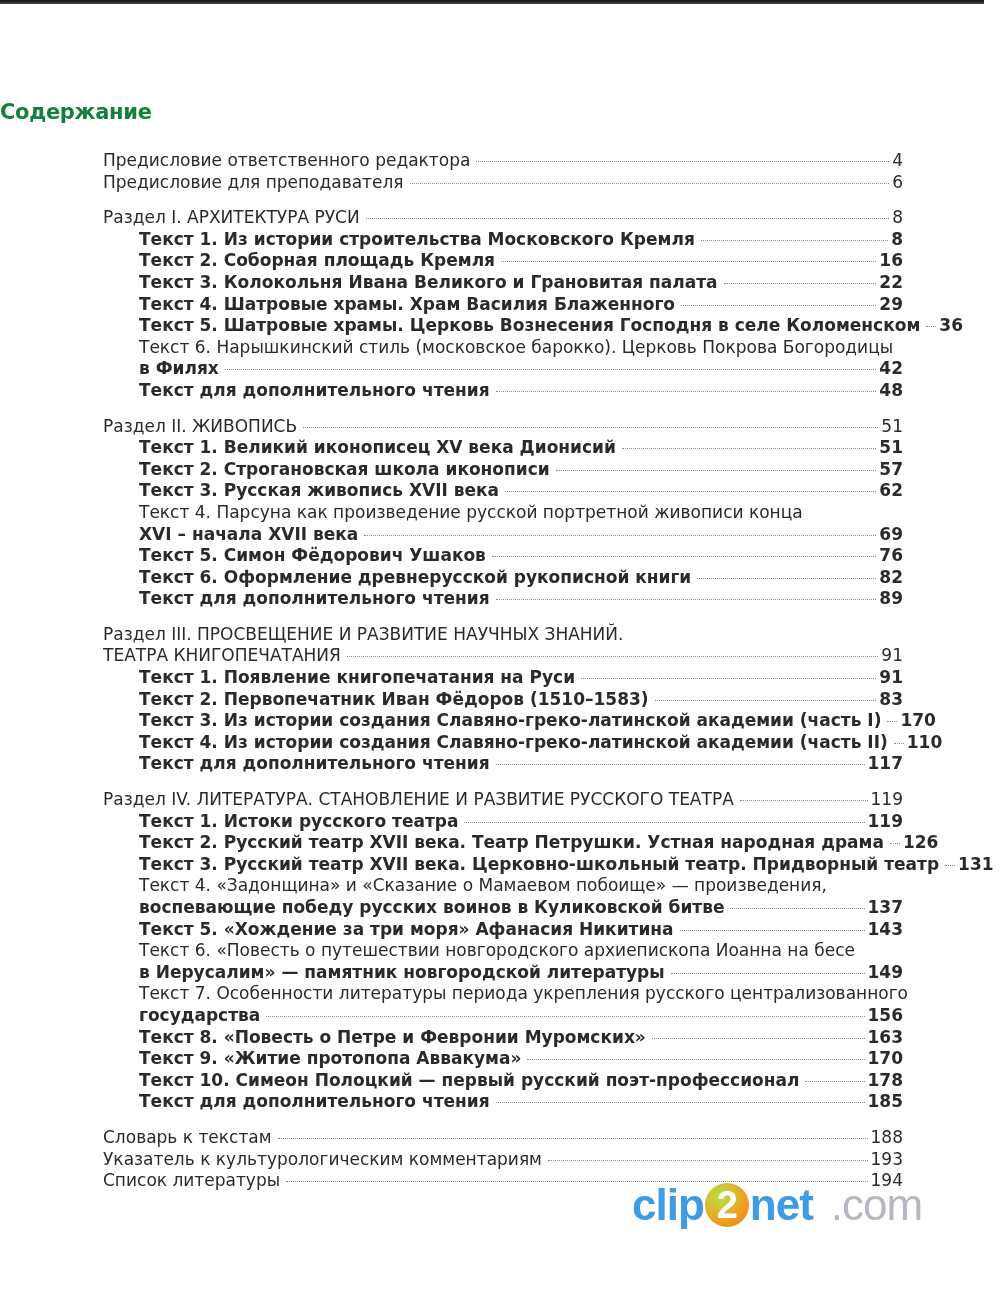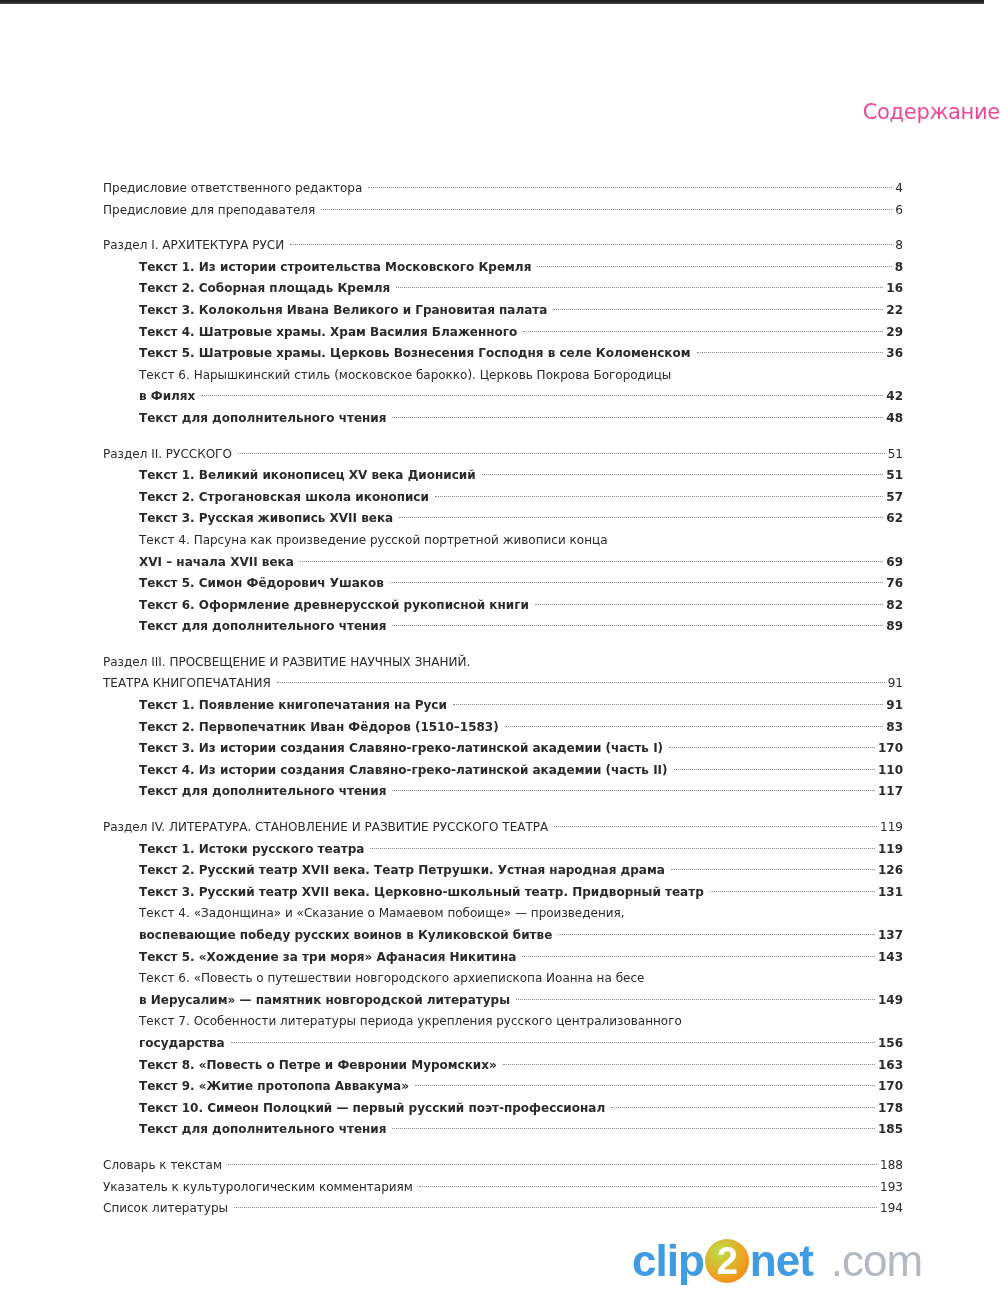--- a/index.html
+++ b/index.html
@@ -5,39 +5,39 @@
     html, body { margin: 0; padding: 0; }
     body {
       width: 1000px; height: 1300px; background: #ffffff; position: relative; overflow: hidden;
       font-family: "DejaVu Sans", sans-serif; color: #2a2a2a;
     }
     .top-bar {
       position: absolute; left: 0; top: 0; width: 984px; height: 4px;
       background: linear-gradient(#111, #444);
     }
     .title {
-      position: absolute; left: 0; right: 0; top: 86px; text-align: right;
-      font-size: 21px; font-weight: normal; color: #ec4899; letter-spacing: -0.3px;
+      position: absolute; left: 0; right: 0; top: 86px; text-align: left;
+      font-size: 21px; font-weight: bold; color: #15803d; letter-spacing: -0.3px;
     }
     .toc {
       position: absolute; left: 103px; top: 150px; width: 800px;
-      font-size: 12px; line-height: 21.6px; margin-top: 28px;
+      font-size: 17px; line-height: 21.6px;
     }
     .group { margin-bottom: 14px; }
     .row { display: flex; align-items: baseline; white-space: nowrap; }
     .row.indent { padding-left: 36px; font-weight: bold; }
     .row .txt { flex: 0 0 auto; }
     .row .leader {
       flex: 1 1 auto; margin: 0 3px 0 6px; border-bottom: 1px dotted #8a8a8a;
       transform: translateY(-4px); min-width: 10px;
     }
     .row .pg { flex: 0 0 auto; text-align: right; }
     .cont { padding-left: 36px; white-space: nowrap; }
     .watermark {
-      position: absolute; left: 632px; top: 1236px; font-family: "Liberation Sans", sans-serif;
+      position: absolute; left: 632px; top: 1180px; font-family: "Liberation Sans", sans-serif;
       font-size: 44px; font-weight: bold; letter-spacing: -1px; display: flex; align-items: center;
     }
     .wm-blue { color: #3f9be3; }
     .wm-two {
       display: inline-flex; width: 44px; height: 44px; border-radius: 50%;
       background: radial-gradient(circle at 35% 30%, #b8e04a, #f0a020 60%, #e87818);
       color: #fff; align-items: center; justify-content: center; font-size: 38px; margin: 0 1px;
     }
     .wm-gray { color: #b4b8c0; font-weight: normal; margin-left: 18px; }
   </style>
@@ -99,21 +99,21 @@
         <span class="pg">42</span>
       </div>
       <div class="row indent">
         <span class="txt">Текст для дополнительного чтения</span>
         <span class="leader"></span>
         <span class="pg">48</span>
       </div>
     </div>
     <div class="group">
       <div class="row">
-        <span class="txt">Раздел II. РУССКОГО</span>
+        <span class="txt">Раздел II. ЖИВОПИСЬ</span>
         <span class="leader"></span>
         <span class="pg">51</span>
       </div>
       <div class="row indent">
         <span class="txt">Текст 1. Великий иконописец XV века Дионисий</span>
         <span class="leader"></span>
         <span class="pg">51</span>
       </div>
       <div class="row indent">
         <span class="txt">Текст 2. Строгановская школа иконописи</span>

